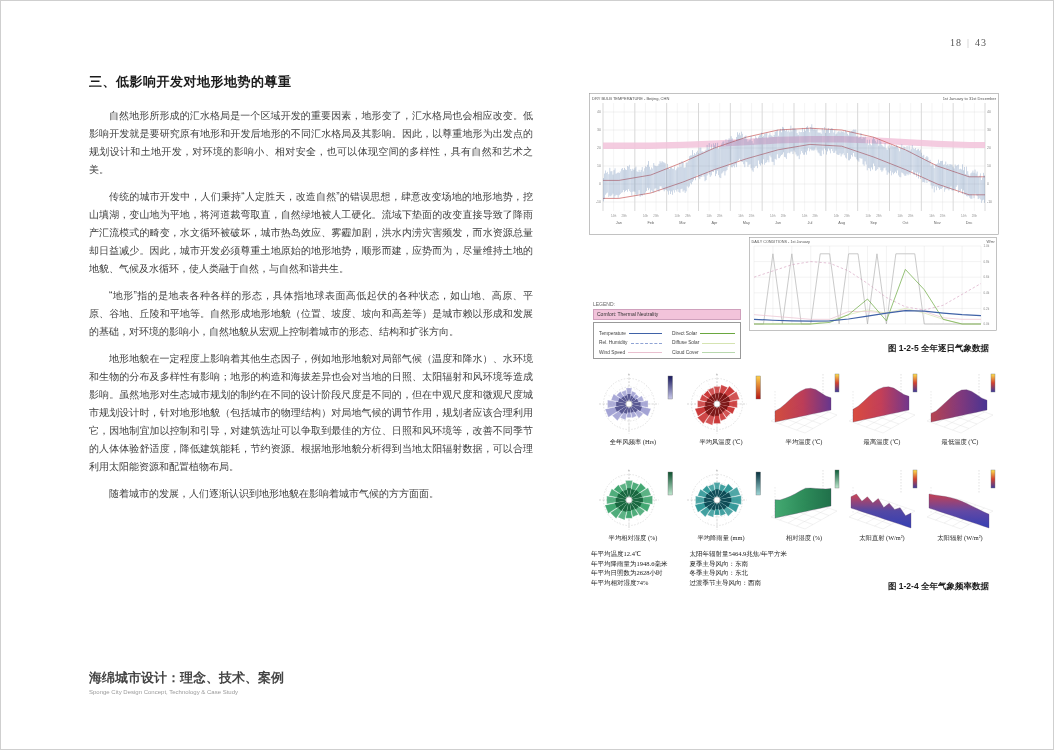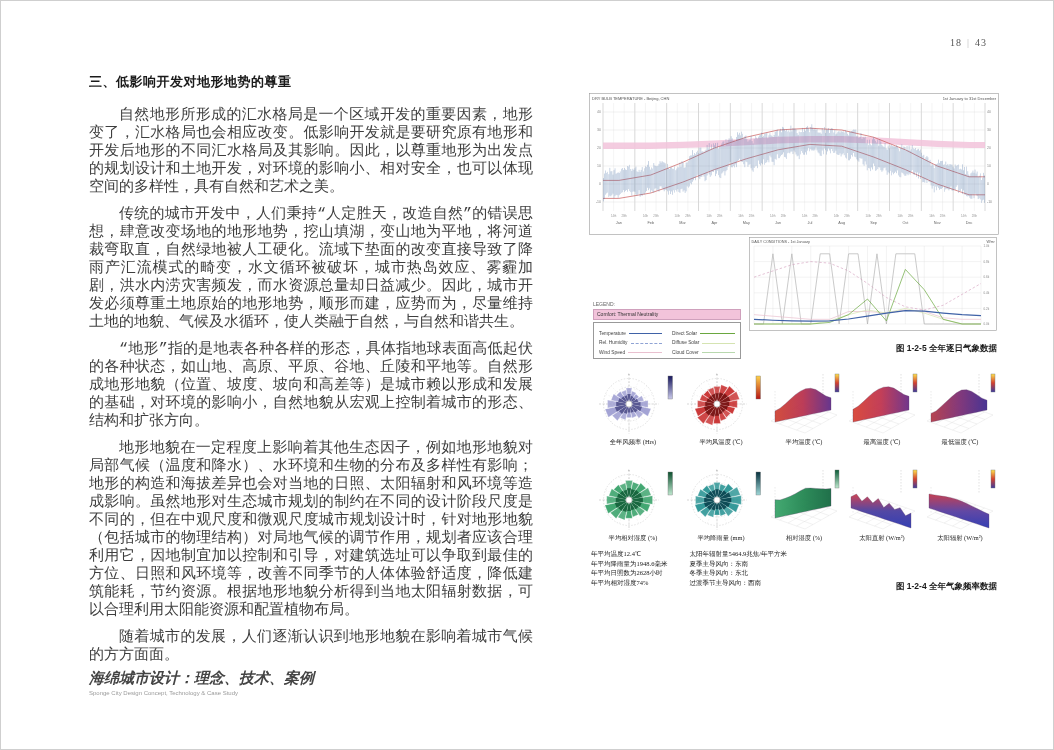--- a/index.html
+++ b/index.html
@@ -7,52 +7,52 @@
         border:1px solid #cfcfcf;box-sizing:border-box;overflow:hidden;
         font-family:"Liberation Sans",sans-serif;}
   
   .page-numbers{position:absolute;top:36px;right:66px;font-size:10px;color:#555;
         font-family:"Liberation Serif",serif;letter-spacing:1px;}
   .page-numbers .pgdiv{color:#bbb;margin:0 5px;}
   
   .left-col{position:absolute;left:88px;top:72px;width:444px;color:#3c3c3c;}
   .heading{font-size:13px;font-weight:bold;color:#1a1a1a;margin:0 0 16px 0;
         font-family:"Liberation Sans",sans-serif;letter-spacing:0.5px;}
-  .body-p{font-size:15px;line-height:18px;margin:0 0 9px 0;text-indent:2em;
-        text-align:justify;font-family:Liberation Mono, monospace;color:#3e3e3e;}
+  .body-p{font-size:10px;line-height:18px;margin:0 0 9px 0;text-indent:2em;
+        text-align:justify;font-family:Liberation Sans, sans-serif;color:#3e3e3e;}
   
   .right-col{position:absolute;left:588px;top:92px;width:410px;height:530px;}
   #chart1{position:absolute;left:0;top:0;}
   #chart2{position:absolute;left:160px;top:144px;}
   .legend{position:absolute;left:4px;top:208px;width:148px;}
   .legend-title{font-size:5px;color:#666;margin-bottom:1.5px;}
   .legend-comfort{background:#f2c3da;border:0.5px solid #cfa0bc;font-size:5px;
         color:#333;padding:1.5px 3px;margin-bottom:2.5px;}
   .legend-grid{border:0.6px solid #999;padding:3px 5px;display:flex;gap:10px;background:#fff;}
   .legend-col{flex:1;}
   .legend-item{display:flex;align-items:flex-end;gap:3px;height:9.5px;font-size:4.8px;color:#444;}
   .legend-item .lbl{white-space:nowrap;}
   .legend-item .ln{flex:1;margin-bottom:1.5px;}
-  .caption{position:absolute;right:2px;font-size:8.5px;font-weight:bold;color:#1a1a1a;}
+  .caption{position:absolute;right:10px;font-size:8.5px;font-weight:bold;color:#1a1a1a;}
   .cap1{top:250px;}
   .cap2{top:488px;}
   .plot-row{position:absolute;left:0;width:410px;display:flex;}
   .row1{top:278px;}
   .row2{top:374px;}
   .plot-cell{display:flex;flex-direction:column;align-items:center;}
   .w88{width:88px;}
   .w78{width:78px;}
   .plot-label{font-size:6.3px;color:#222;margin-top:1px;font-family:"Liberation Serif",serif;
         white-space:nowrap;}
   .stats{position:absolute;left:2px;top:456px;display:flex;gap:22px;}
   .stats-col div{font-size:6.5px;line-height:9.5px;color:#222;
         font-family:"Liberation Serif",serif;white-space:nowrap;}
   
   .footer{position:absolute;left:88px;top:668px;}
-  .footer-cn{font-size:15px;font-weight:bold;color:#444;font-style:italic;}
+  .footer-cn{font-size:13px;font-weight:bold;color:#444;}
   .footer-en{font-size:6px;color:#9a9a9a;margin-top:2px;}
   svg{display:block;}
 </style>
 </head>
 <body>
 
 <div class="page">
 
   <div class="page-numbers">
     <span>18</span><span class="pgdiv">|</span><span>43</span>

